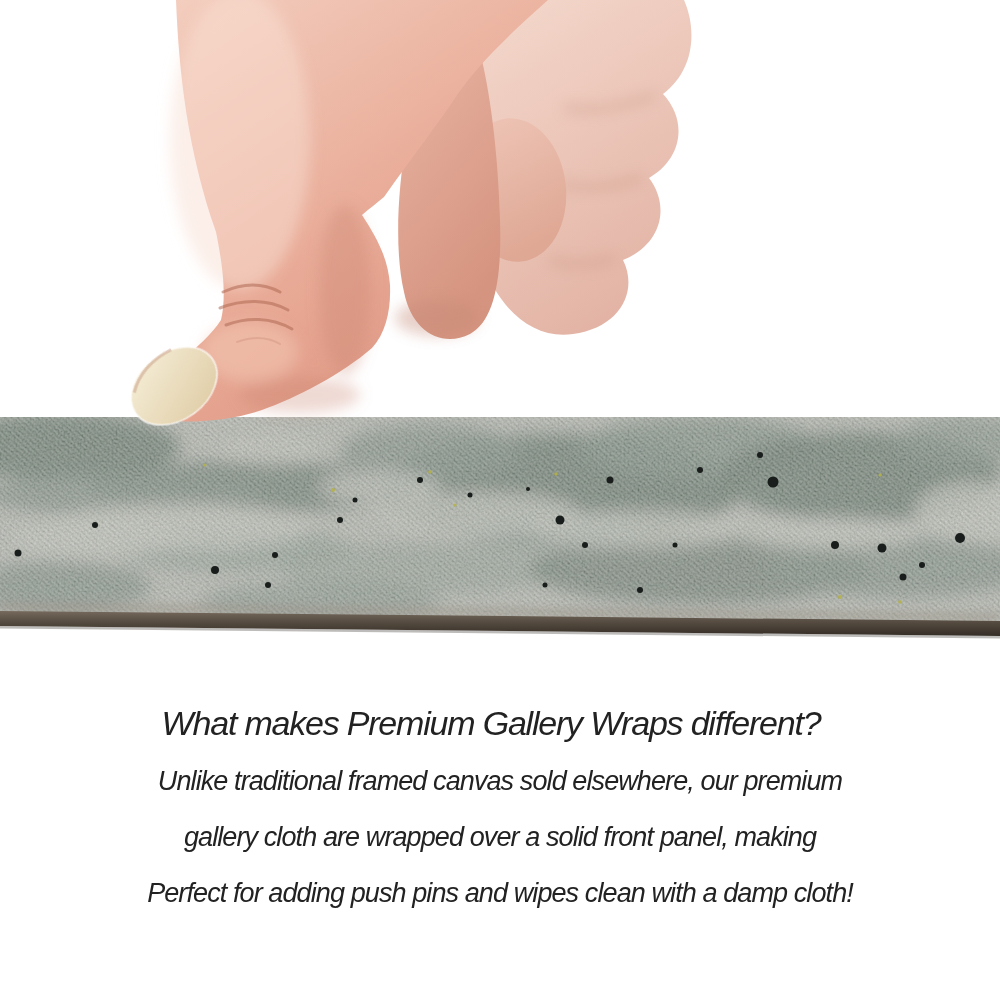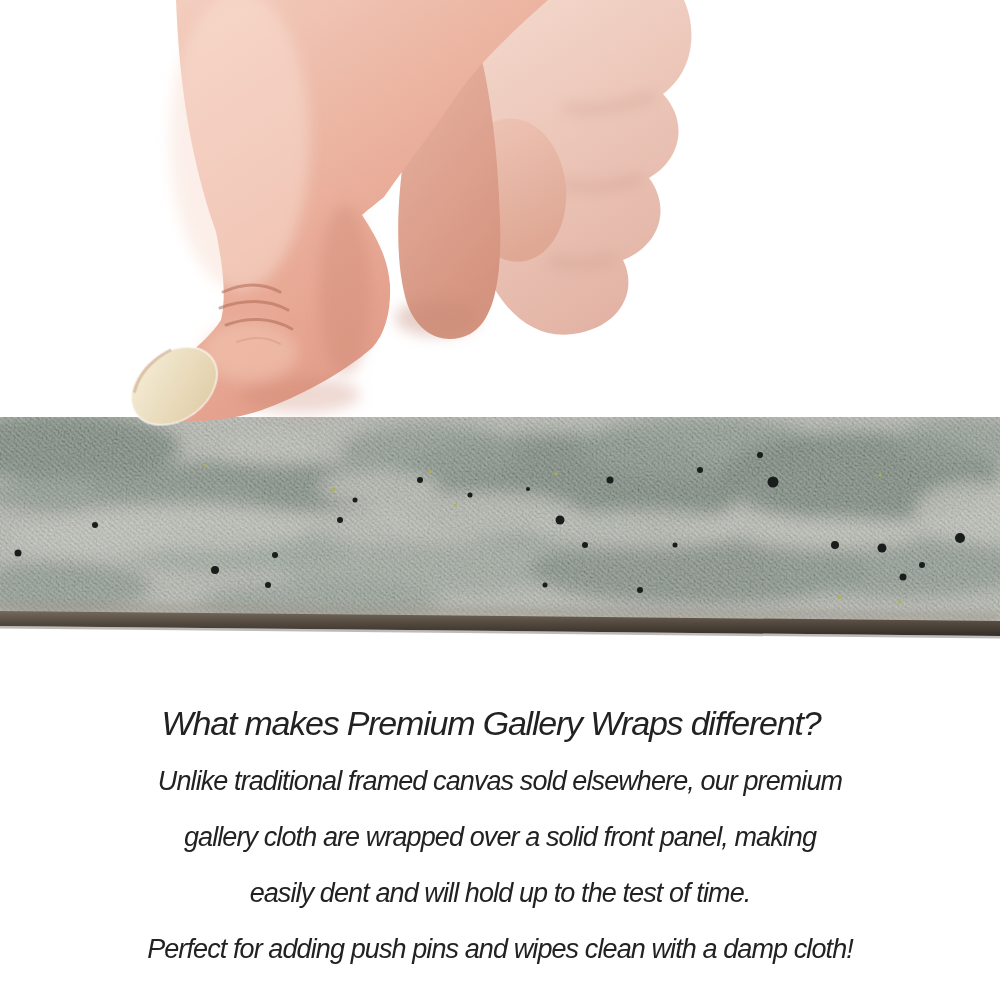--- a/index.html
+++ b/index.html
@@ -235,17 +235,16 @@
           <path d="M 138,368 C 152,356 172,351 193,355" stroke="#c89c86" stroke-width="3" fill="none" opacity="0.5"></path>
         </g>
       </svg>
     </div>
   </div>
 
   <div class="info">
     <div class="heading">What makes Premium Gallery Wraps different?</div>
     <div class="line">Unlike traditional framed canvas sold elsewhere, our premium</div>
     <div class="line">gallery cloth are wrapped over a solid front panel, making</div>
-    <div class="line">easily dent and will hold up to the test of time.</div>
     <div class="line">Perfect for adding push pins and wipes clean with a damp cloth!</div>
   </div>
 
 </div>
 
 </body></html>

